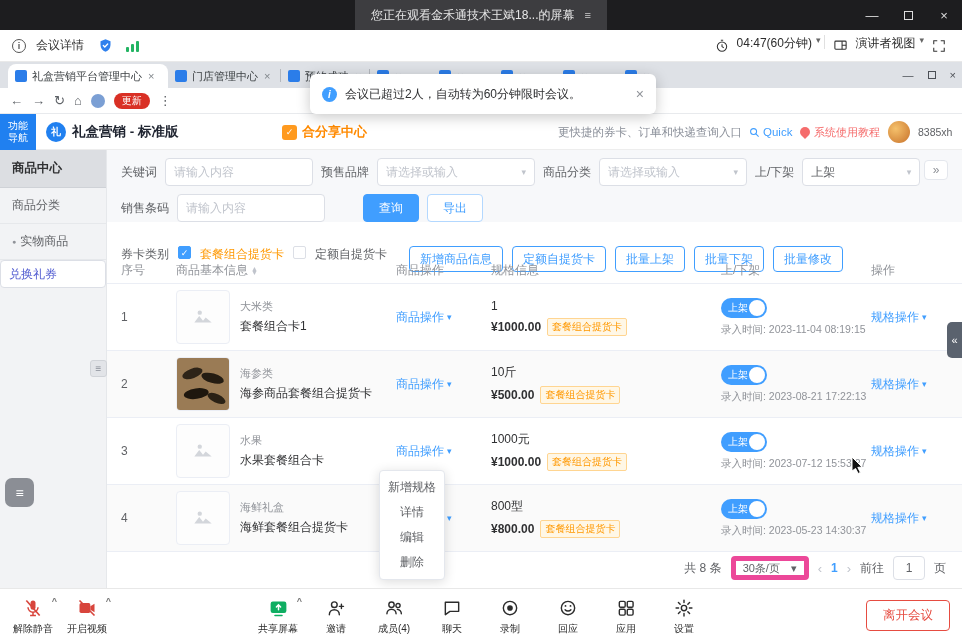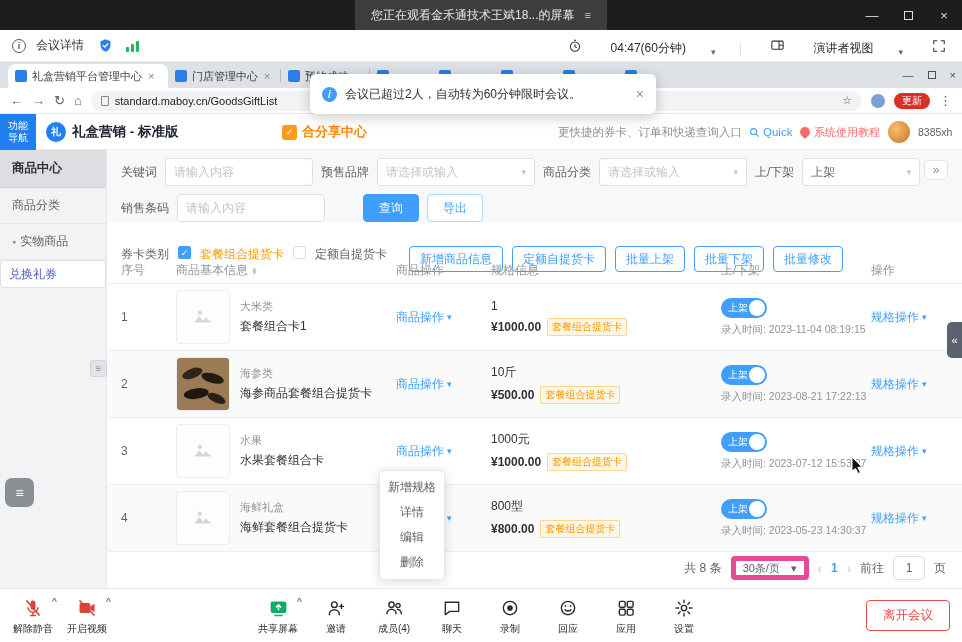--- a/index.html
+++ b/index.html
@@ -15,21 +15,21 @@
 .win-btn{width:36px;height:30px;color:#ddd;display:flex;align-items:center;justify-content:center;font-size:13px}
 .maxi-box{width:9px;height:9px;border:1px solid #ddd}
 
 
 .meetbar{position:absolute;top:30px;left:0;right:0;height:32px;background:#fff;border-bottom:1px solid #e9e9e9;display:flex;align-items:center;padding:0 12px;z-index:40}
 .meet-left{display:flex;align-items:center;gap:10px;font-size:12px;color:#333}
 .info-circ{width:14px;height:14px;border:1.4px solid #555;border-radius:50%;font-size:9px;color:#555;display:flex;align-items:center;justify-content:center;font-weight:bold}
 .bars{display:flex;align-items:flex-end;gap:2px;height:12px}
 .bars i{width:3px;background:#23b463;border-radius:1px}
 .bars i:nth-child(1){height:5px}.bars i:nth-child(2){height:8px}.bars i:nth-child(3){height:11px}
-.meet-right{margin-left:auto;display:flex;align-items:flex-end;gap:25px;color:#2c2c2c;font-size:12px}
+.meet-right{margin-left:auto;display:flex;align-items:flex-start;gap:4px;color:#2c2c2c;font-size:12px}
 .v-div{width:1px;height:14px;background:#e0e0e0}
 .caret-sm{font-size:9px;color:#666}
 
 
 .browser{position:absolute;top:62px;left:0;right:0;height:526px;background:#fff;z-index:10}
 .tabstrip{height:26px;background:#dee1e6;display:flex;align-items:flex-end;padding-left:8px;position:relative}
 .tab{height:24px;display:flex;align-items:center;gap:5px;padding:0 7px;font-size:11px;color:#3c4043;white-space:nowrap;overflow:hidden}
 .tab.active{background:#fff;border-radius:8px 8px 0 0}
 .fav{width:12px;height:12px;border-radius:2px;background:#2b7de9;flex-shrink:0}
 .tab .x{color:#80868b;font-size:11px;margin-left:1px}
@@ -245,25 +245,20 @@
         <span>—</span>
         <span class="mini-maxi"></span>
         <span>×</span>
       </div>
     </div>
     <div class="addressbar">
       <span class="nav-ic">←</span>
       <span class="nav-ic">→</span>
       <span class="nav-ic">↻</span>
       <span class="nav-ic">⌂</span>
-      <div class="urlbox">
-        <span class="doc-ic"></span>
-        <span>standard.maboy.cn/GoodsGiftList</span>
-        <span class="star">☆</span>
-      </div>
       <span class="profile-dot"></span>
       <span class="update-pill">更新</span>
       <span class="nav-ic">⋮</span>
     </div>
 
     <div class="webapp">
       <div class="app-header">
         <div class="nav-sq">
           <span>功能</span>
           <span>导航</span>

